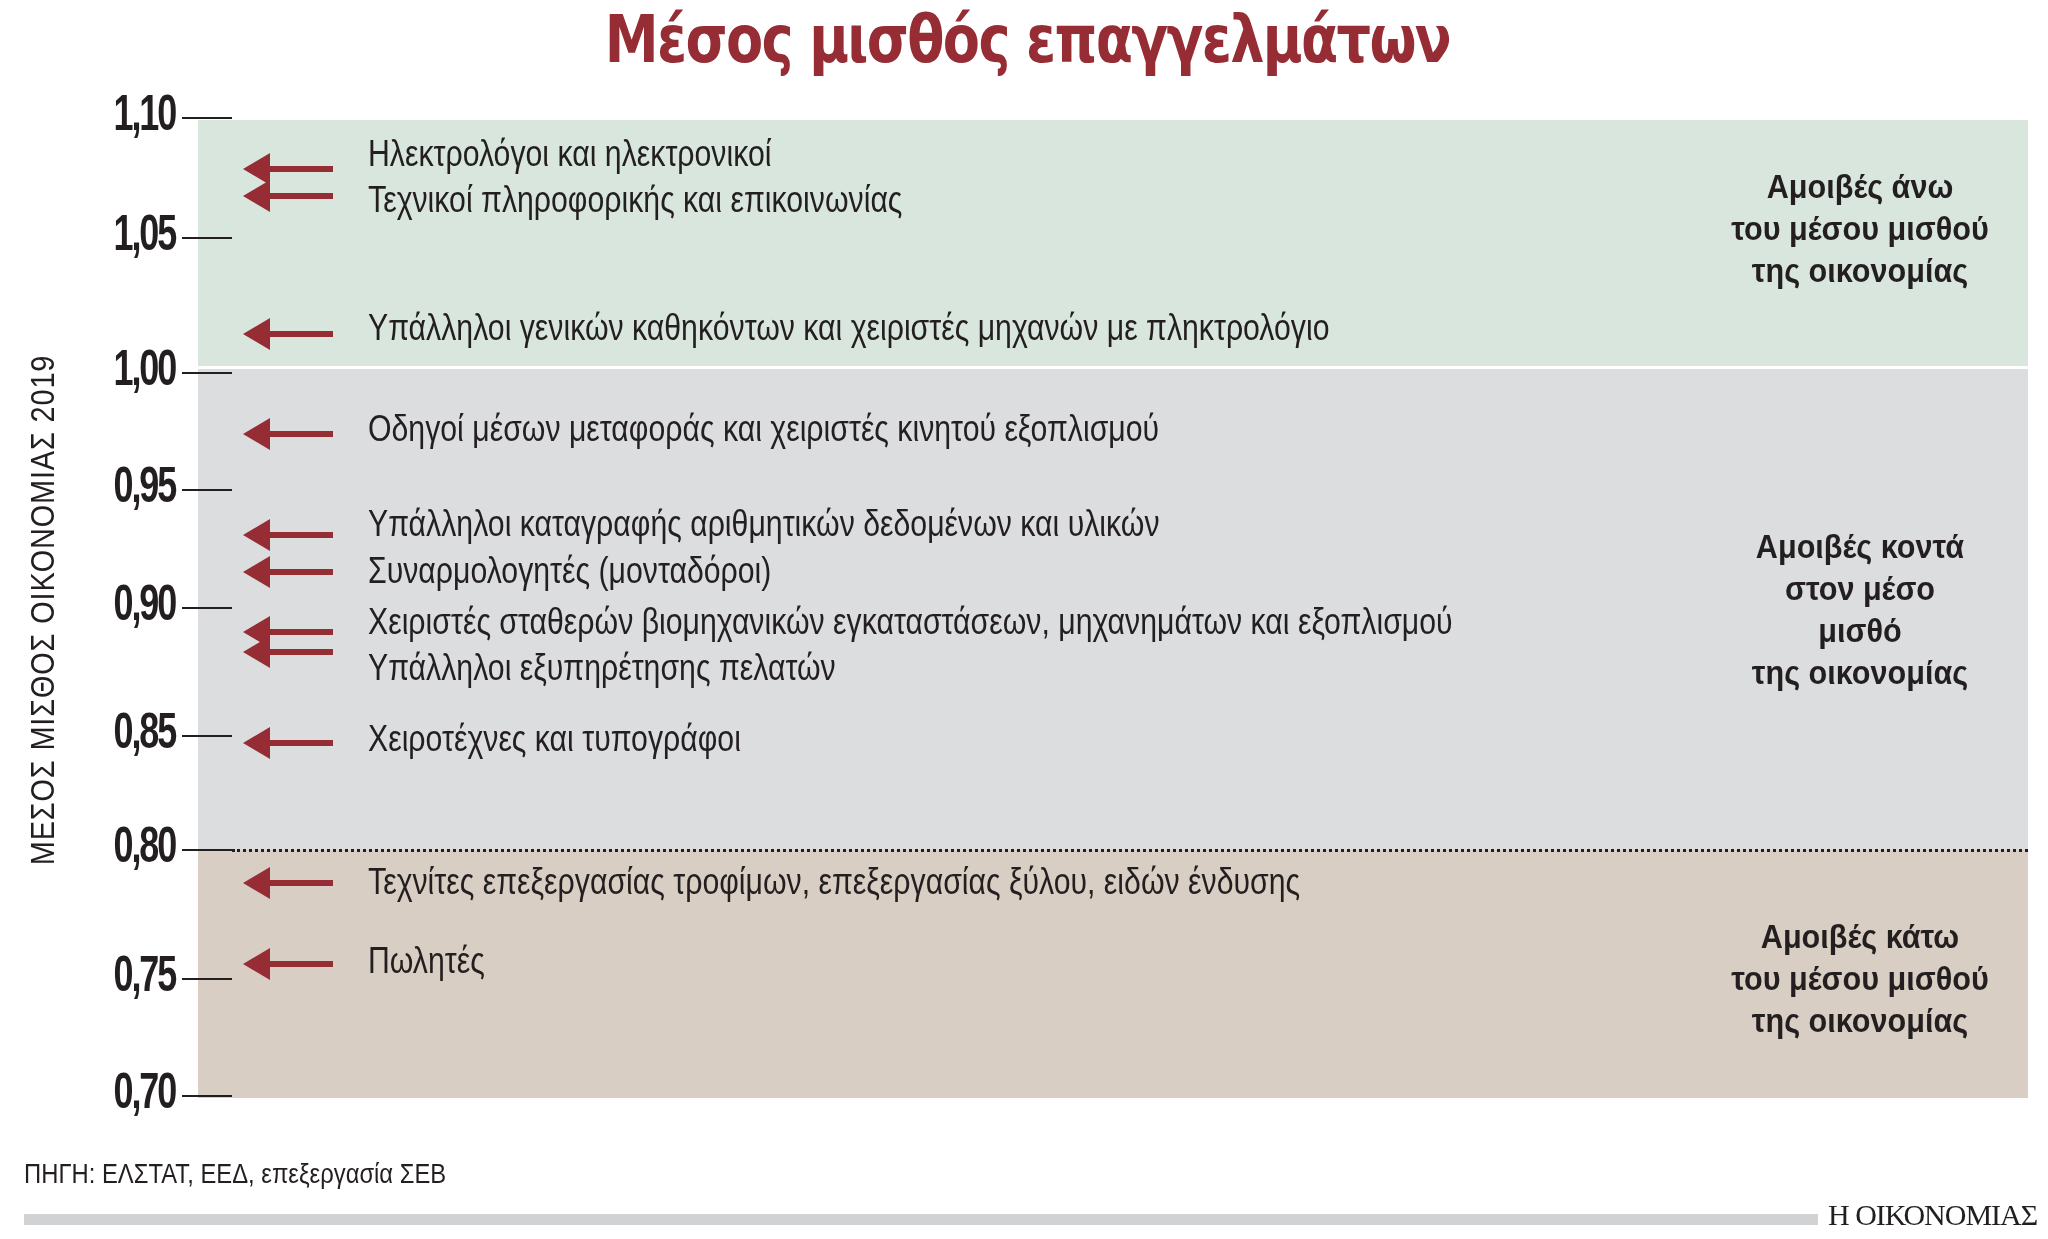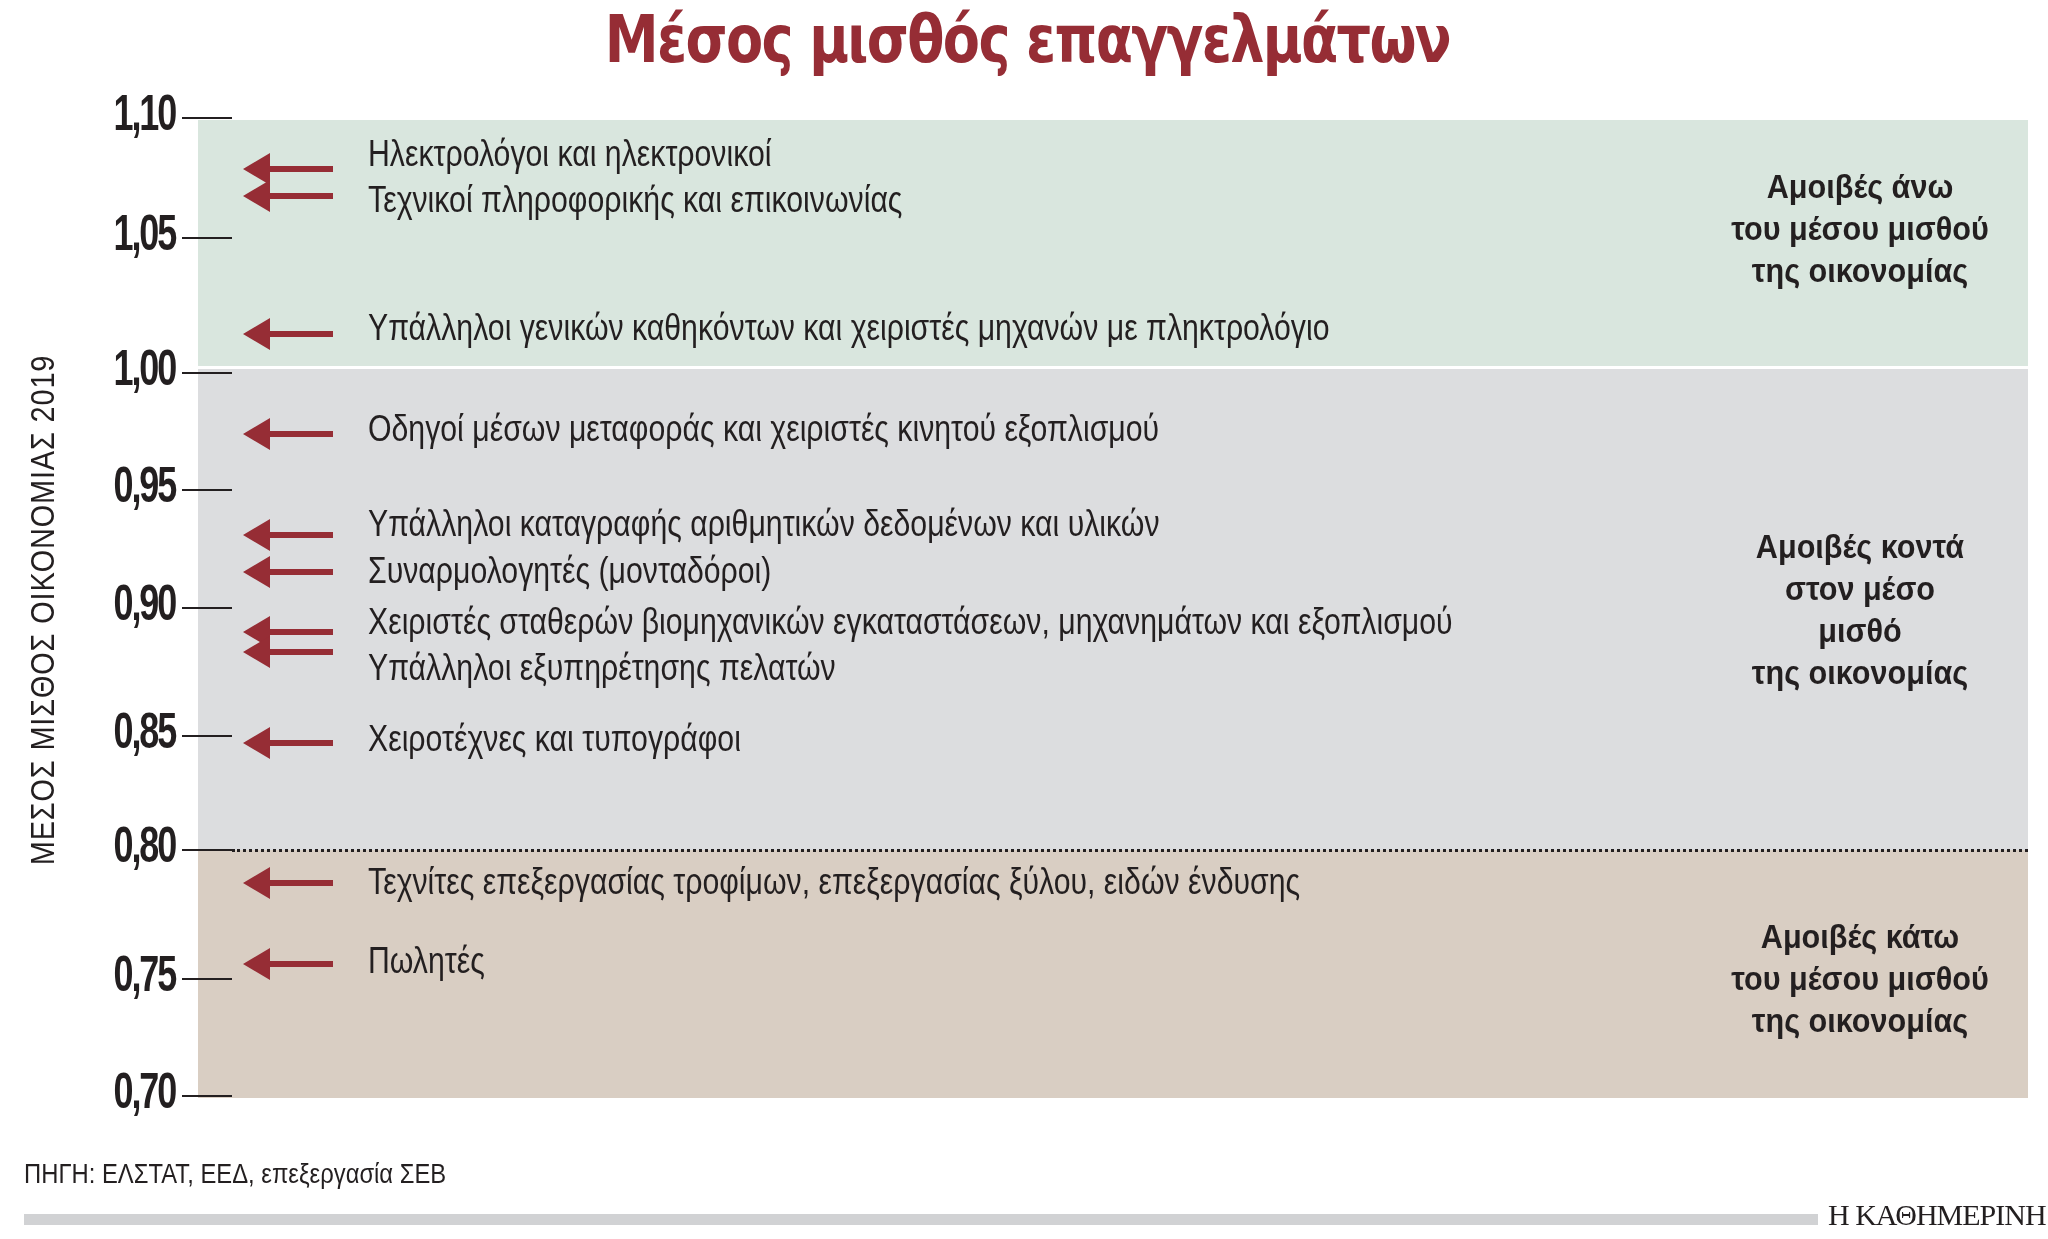--- a/index.html
+++ b/index.html
@@ -149,13 +149,13 @@
   <div>της οικονομίας</div>
 </div>
 <div class="zone" style="top:915px">
   <div>Αμοιβές κάτω</div>
   <div>του μέσου μισθού</div>
   <div>της οικονομίας</div>
 </div>
 
 <div class="source">ΠΗΓΗ: ΕΛΣΤΑΤ, ΕΕΔ, επεξεργασία ΣΕΒ</div>
 <div class="footer-bar"></div>
-<div class="logo">Η ΚΑΘΗΜΕΡΙΝΗ</div>
+<div class="logo">Η ΟΙΚΟΝΟΜΙΑΣ</div>
 
 </body></html>

